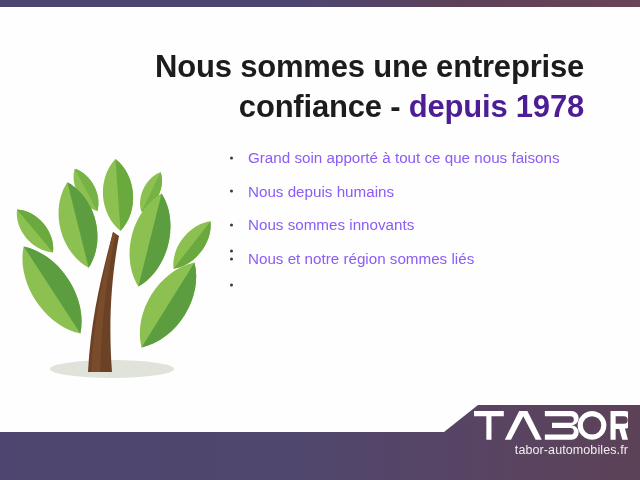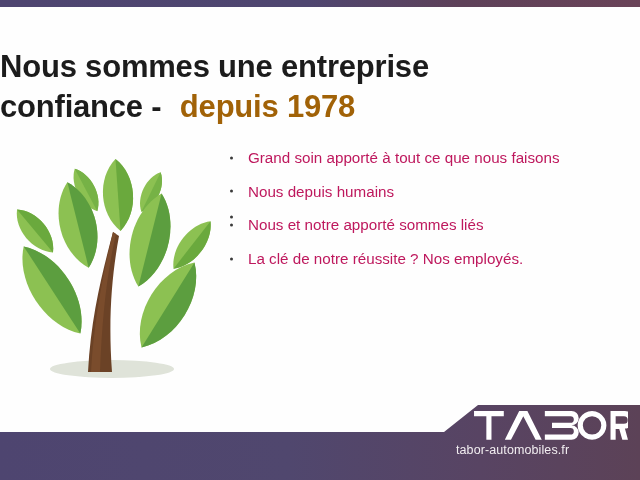--- a/index.html
+++ b/index.html
@@ -32,49 +32,48 @@
     height: 7px;
     background: linear-gradient(90deg, #4e4570 0%, #4f4670 48%, #5e4159 72%, #6a4358 100%);
   }
 
   
   .heading {
     position: absolute;
     top: 26px;
     left: 0;
     width: 584px;
-    text-align: left;
+    text-align: right;
     font-size: 31px;
     font-weight: bold;
     line-height: 1.30;
     color: #1c1c1c;
     letter-spacing: -0.2px;
   }
   .heading .line2 {
     display: block;
   }
   .heading .accent {
-    color: #a16207;
-    margin-left: 10px;
+    color: #4c1d95;
   }
 
   
   .bullets {
     position: absolute;
     left: 228px;
     top: 150px;
     width: 400px;
     margin: 0;
     padding: 0;
     list-style: none;
   }
   .bullets li {
     position: relative;
     font-size: 15.2px;
-    color: #be185d;
+    color: #8b5cf6;
     line-height: 1;
     padding-left: 20px;
     margin-bottom: 18.5px;
     white-space: nowrap;
   }
   .bullets li .dot {
     position: absolute;
     left: 2px;
     top: 50%;
     transform: translateY(-50%);
@@ -102,21 +101,21 @@
     width: 640px;
     height: 82px;
   }
   .bottom-bar svg { display: block; }
 
   .logo-block {
     position: absolute;
     right: 12px;
     top: 411px;
     width: 172px;
-    text-align: left;
+    text-align: right;
   }
   .logo-mark {
     display: block;
     width: 154px;
     margin-left: auto;
   }
   .logo-url {
     display: block;
     margin-top: 3px;
     font-size: 12.5px;
@@ -200,28 +199,31 @@
     <li>
       <span class="dot"></span>
       <span>Grand soin apporté à tout ce que nous faisons</span>
     </li>
     <li>
       <span class="dot"></span>
       <span>Nous depuis humains</span>
     </li>
     <li>
       <span class="dot"></span>
-    </li>
-    <li>
-      <span class="dot"></span>
-      <span>Nous et notre apporté sommes liés</span>
-    </li>
-    <li>
-      <span class="dot"></span>
-      <span>La clé de notre réussite ? Nos employés.</span>
+      <span>Nous sommes innovants</span>
+    </li>
+    <li>
+      <span class="dot"></span>
+    </li>
+    <li>
+      <span class="dot"></span>
+      <span>Nous et notre région sommes liés</span>
+    </li>
+    <li>
+      <span class="dot"></span>
     </li>
   </ul>
 
   <div class="bottom-bar">
     <svg width="640" height="82" viewBox="0 0 640 82" xmlns="http://www.w3.org/2000/svg">
       <defs>
         <linearGradient id="barGrad" x1="0" y1="0" x2="1" y2="0">
           <stop offset="0%" stop-color="#4e4570"></stop>
           <stop offset="45%" stop-color="#50476e"></stop>
           <stop offset="75%" stop-color="#584463"></stop>

